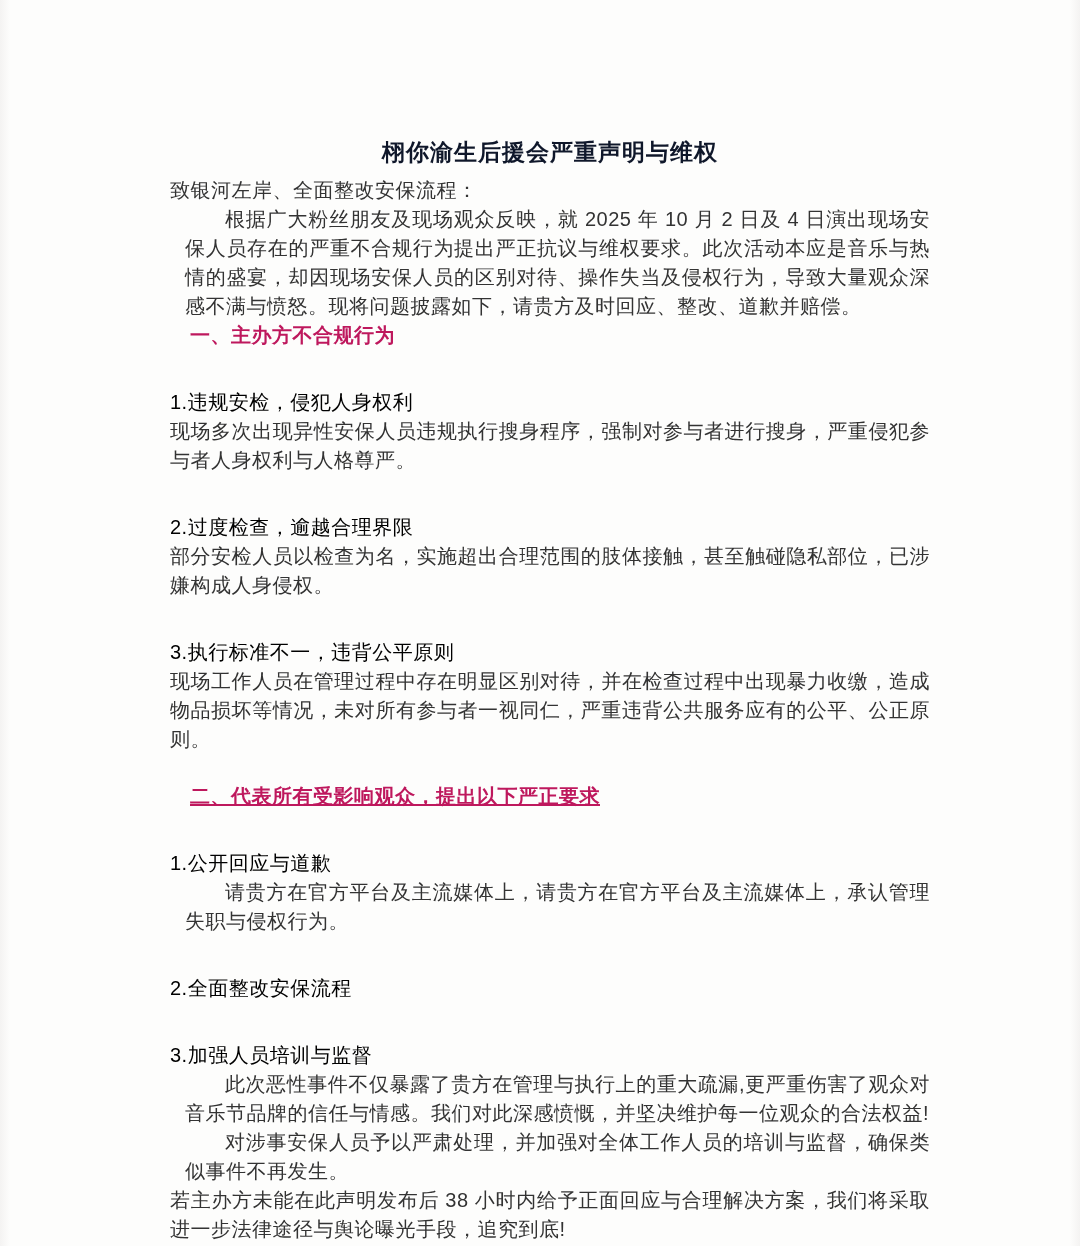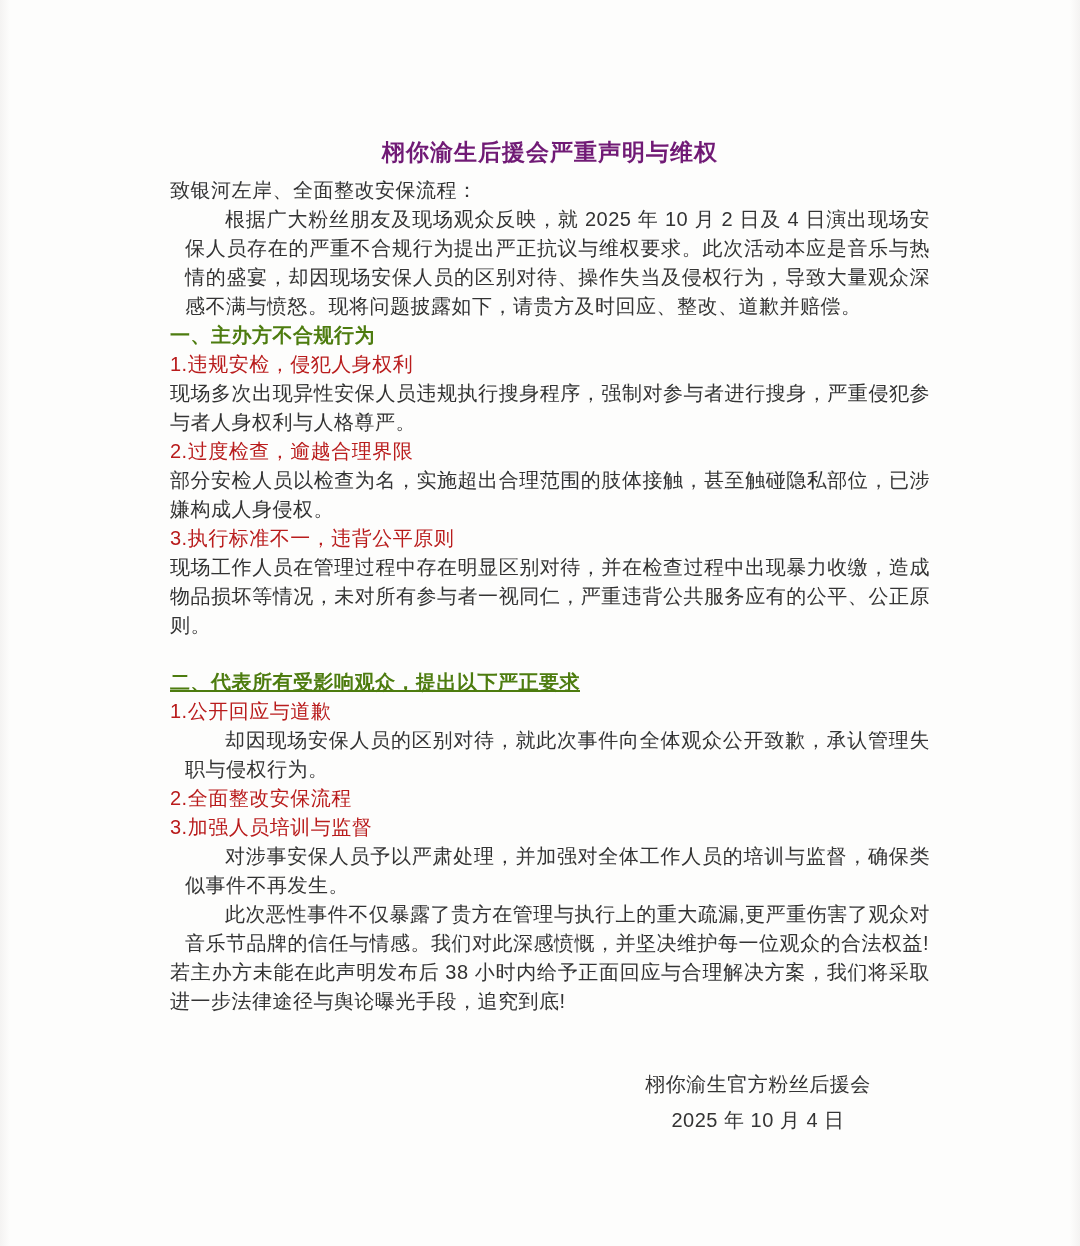--- a/index.html
+++ b/index.html
@@ -34,33 +34,35 @@
     font-size: 20px;
     line-height: 29px;
     text-align: justify;
     letter-spacing: 0.5px;
   }
   .doc-title {
     font-size: 23px;
     line-height: 32px;
     font-weight: bold;
     text-align: center;
-    color: #701a75;
+    color: #0f172a;
     margin: 0 0 8px 0;
     letter-spacing: 1px;
   }
   p { margin: 0; }
   .indent { text-indent: 2em; margin-left: 15px; }
   .section-heading {
     font-weight: bold;
-    color: #4d7c0f;
+    color: #be185d;
+    margin-left: 20px;
   }
   .gap-top { margin-top: 28px; text-decoration: underline; }
   .red-subheading {
-    color: #b91c1c;
+    color: #000000;
+    margin-top: 38px;
   }
   .sig-block {
     width: 260px;
     margin: 50px 42px 16px auto;
     text-align: center;
     line-height: 36px;
   }
 </style>
 </head>
 <body>
@@ -81,28 +83,28 @@
 
     <p class="red-subheading">2.过度检查，逾越合理界限</p>
     <p>部分安检人员以检查为名，实施超出合理范围的肢体接触，甚至触碰隐私部位，已涉嫌构成人身侵权。</p>
 
     <p class="red-subheading">3.执行标准不一，违背公平原则</p>
     <p>现场工作人员在管理过程中存在明显区别对待，并在检查过程中出现暴力收缴，造成物品损坏等情况，未对所有参与者一视同仁，严重违背公共服务应有的公平、公正原则。</p>
 
     <p class="section-heading gap-top">二、代表所有受影响观众，提出以下严正要求</p>
 
     <p class="red-subheading">1.公开回应与道歉</p>
-    <p class="indent">却因现场安保人员的区别对待，就此次事件向全体观众公开致歉，承认管理失职与侵权行为。</p>
+    <p class="indent">请贵方在官方平台及主流媒体上，请贵方在官方平台及主流媒体上，承认管理失职与侵权行为。</p>
 
     <p class="red-subheading">2.全面整改安保流程</p>
 
     <p class="red-subheading">3.加强人员培训与监督</p>
+    <p class="indent">此次恶性事件不仅暴露了贵方在管理与执行上的重大疏漏,更严重伤害了观众对音乐节品牌的信任与情感。我们对此深感愤慨，并坚决维护每一位观众的合法权益!</p>
+
     <p class="indent">对涉事安保人员予以严肃处理，并加强对全体工作人员的培训与监督，确保类似事件不再发生。</p>
-
-    <p class="indent">此次恶性事件不仅暴露了贵方在管理与执行上的重大疏漏,更严重伤害了观众对音乐节品牌的信任与情感。我们对此深感愤慨，并坚决维护每一位观众的合法权益!</p>
     <p>若主办方未能在此声明发布后 38 小时内给予正面回应与合理解决方案，我们将采取进一步法律途径与舆论曝光手段，追究到底!</p>
 
     <div class="sig-block">
       <div>栩你渝生官方粉丝后援会</div>
       <div>2025 年 10 月 4 日</div>
     </div>
 
   </div>
 </div>
 

